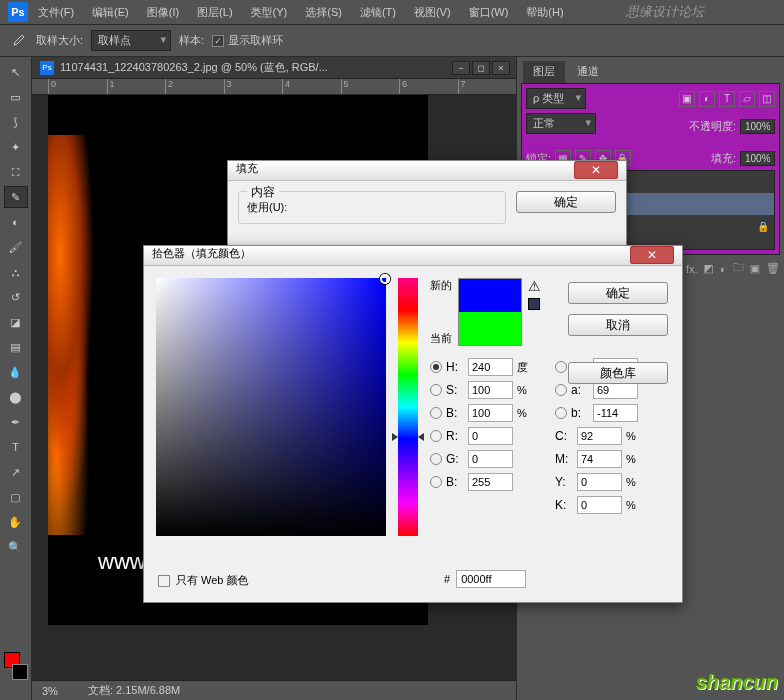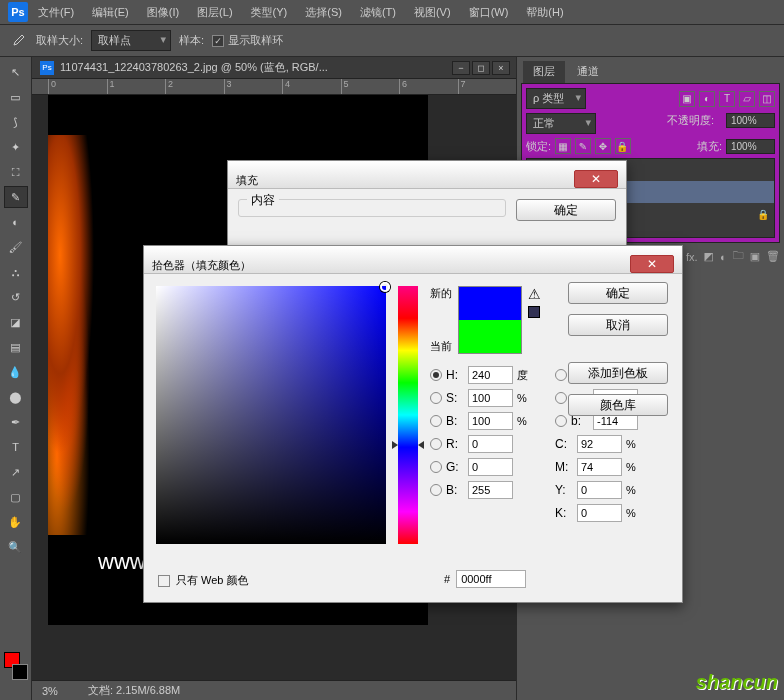--- a/index.html
+++ b/index.html
@@ -34,32 +34,32 @@
 .statusbar{position:absolute;bottom:0;left:0;right:0;height:20px;background:#535353;border-top:1px solid #222;display:flex;align-items:center;padding-left:10px;gap:30px;color:#ccc;font-size:10px;}
 
 .rightpanel{width:268px;background:#535353;border-left:1px solid #2a2a2a;display:flex;flex-direction:column;padding-top:4px;}
 .panel-tabs{display:flex;gap:2px;padding-left:6px;height:22px;}
 .ptab{padding:3px 10px;color:#ccc;cursor:pointer;}
 .ptab.active{background:#3a3a3a;}
 .panel-body{background:#a21caf;border:1px solid #222;margin:0 4px;padding:4px;}
 .filterrow{display:flex;align-items:center;gap:4px;margin-bottom:4px;}
 .filter-icons{display:flex;gap:4px;margin-left:auto;}
 .ficon{width:16px;height:16px;border:1px solid #666;display:flex;align-items:center;justify-content:center;font-size:10px;color:#ccc;}
-.blendrow{display:flex;align-items:flex-start;gap:12px;margin-bottom:4px;}
-.small-input{width:49px;background:#3a3a3a;border:1px solid #222;color:#ccc;padding:1px 4px;font-size:10px;}
+.blendrow{display:flex;align-items:flex-end;gap:4px;margin-bottom:16px;}
+.small-input{width:35px;background:#3a3a3a;border:1px solid #222;color:#ccc;padding:1px 4px;font-size:10px;}
 .lockrow{display:flex;align-items:center;gap:4px;margin-bottom:4px;}
 .layers-list{background:#3a3a3a;min-height:80px;border:1px solid #222;}
 .layer-item{height:22px;display:flex;align-items:center;padding:0 4px;}
 .layer-item.sel{background:#5a6b8a;}
 .lock-mini{margin-left:auto;font-size:10px;}
 .panel-bottom{display:flex;gap:6px;padding:4px 4px;justify-content:flex-end;align-items:center;}
 .panel-bottom span{font-size:11px;color:#aaa;}
 
 .dialog{position:absolute;background:#f0f0f0;border:1px solid #888;box-shadow:0 4px 12px rgba(0,0,0,0.5);color:#000;}
-.dlg-title{height:28px;background:linear-gradient(#fff,#e0e0e0);border-bottom:1px solid #bbb;display:flex;align-items:flex-end;padding:0 8px;font-size:12px;}
+.dlg-title{height:20px;background:linear-gradient(#fff,#e0e0e0);border-bottom:1px solid #bbb;display:flex;align-items:flex-start;padding:0 8px;font-size:12px;}
 .dlg-close{margin-left:auto;width:44px;height:18px;background:#c75050;border:1px solid #a33;color:#fff;display:flex;align-items:center;justify-content:center;font-size:12px;cursor:pointer;border-radius:2px;}
 .dlg-body{padding:10px;display:flex;gap:10px;}
 .dlg-btn{width:100px;height:22px;background:linear-gradient(#fefefe,#e0e0e0);border:1px solid #888;border-radius:3px;display:flex;align-items:center;justify-content:center;margin-bottom:6px;cursor:pointer;font-size:12px;}
 .grp{border:1px solid #ccc;padding:8px;border-radius:3px;position:relative;margin-bottom:8px;}
 .grp-label{position:absolute;top:-8px;left:8px;background:#f0f0f0;padding:0 4px;font-size:12px;}
 
 .cp{position:absolute;left:143px;top:245px;width:540px;height:358px;}
 .cp-body{padding:12px;display:flex;gap:12px;}
 .sv-box{width:230px;height:258px;background:linear-gradient(to right,#fff,#0000ff);position:relative;}
 .sv-box::after{content:"";position:absolute;inset:0;background:linear-gradient(to top,#000,transparent);}
@@ -104,20 +104,21 @@
   <div class="menu-item">文件(F)</div>
   <div class="menu-item">编辑(E)</div>
   <div class="menu-item">图像(I)</div>
   <div class="menu-item">图层(L)</div>
   <div class="menu-item">类型(Y)</div>
   <div class="menu-item">选择(S)</div>
   <div class="menu-item">滤镜(T)</div>
   <div class="menu-item">视图(V)</div>
   <div class="menu-item">窗口(W)</div>
   <div class="menu-item">帮助(H)</div>
+  <div class="brand-text">思缘设计论坛</div>
 </div>
 
 <div class="optionsbar">
   <div class="tool-icon">
     <svg width="16" height="16" viewBox="0 0 16 16">
         <path d="M12 2l2 2-7 7-3 1 1-3z" fill="none" stroke="#ccc"></path>
       </svg>
   </div>
   <span class="opt-label">取样大小:</span>
   <div class="dropdown">取样点</div>
@@ -239,20 +240,23 @@
 
 <div class="dialog" style="left:227px;top:160px;width:400px;height:100px">
   <div class="dlg-title">
     <span>填充</span>
     <div class="dlg-close">✕</div>
   </div>
   <div class="dlg-body">
     <div style="flex:1">
       <div class="grp">
         <div class="grp-label">内容</div>
+        <div style="display:flex;align-items:center;gap:6px">
+          <span>使用(U):</span>
+        </div>
       </div>
     </div>
     <div>
       <div class="dlg-btn">确定</div>
     </div>
   </div>
 </div>
 
 <div class="dialog cp">
   <div class="dlg-title">
@@ -359,21 +363,20 @@
           </div>
         </div>
       </div>
     </div>
   </div>
   <div class="cp-buttons">
     <div class="dlg-btn">确定</div>
     <div class="dlg-btn">取消</div>
   </div>
   <div class="cp-buttons secondary">
-    <div class="dlg-btn">添加到色板</div>
     <div class="dlg-btn">颜色库</div>
   </div>
   <div class="webonly">
     <div style="width:12px;height:12px;border:1px solid #888"></div>
     <span>只有 Web 颜色</span>
   </div>
   <div class="hexrow">
     <span>#</span>
     <input value="0000ff" style="">
   </div>

